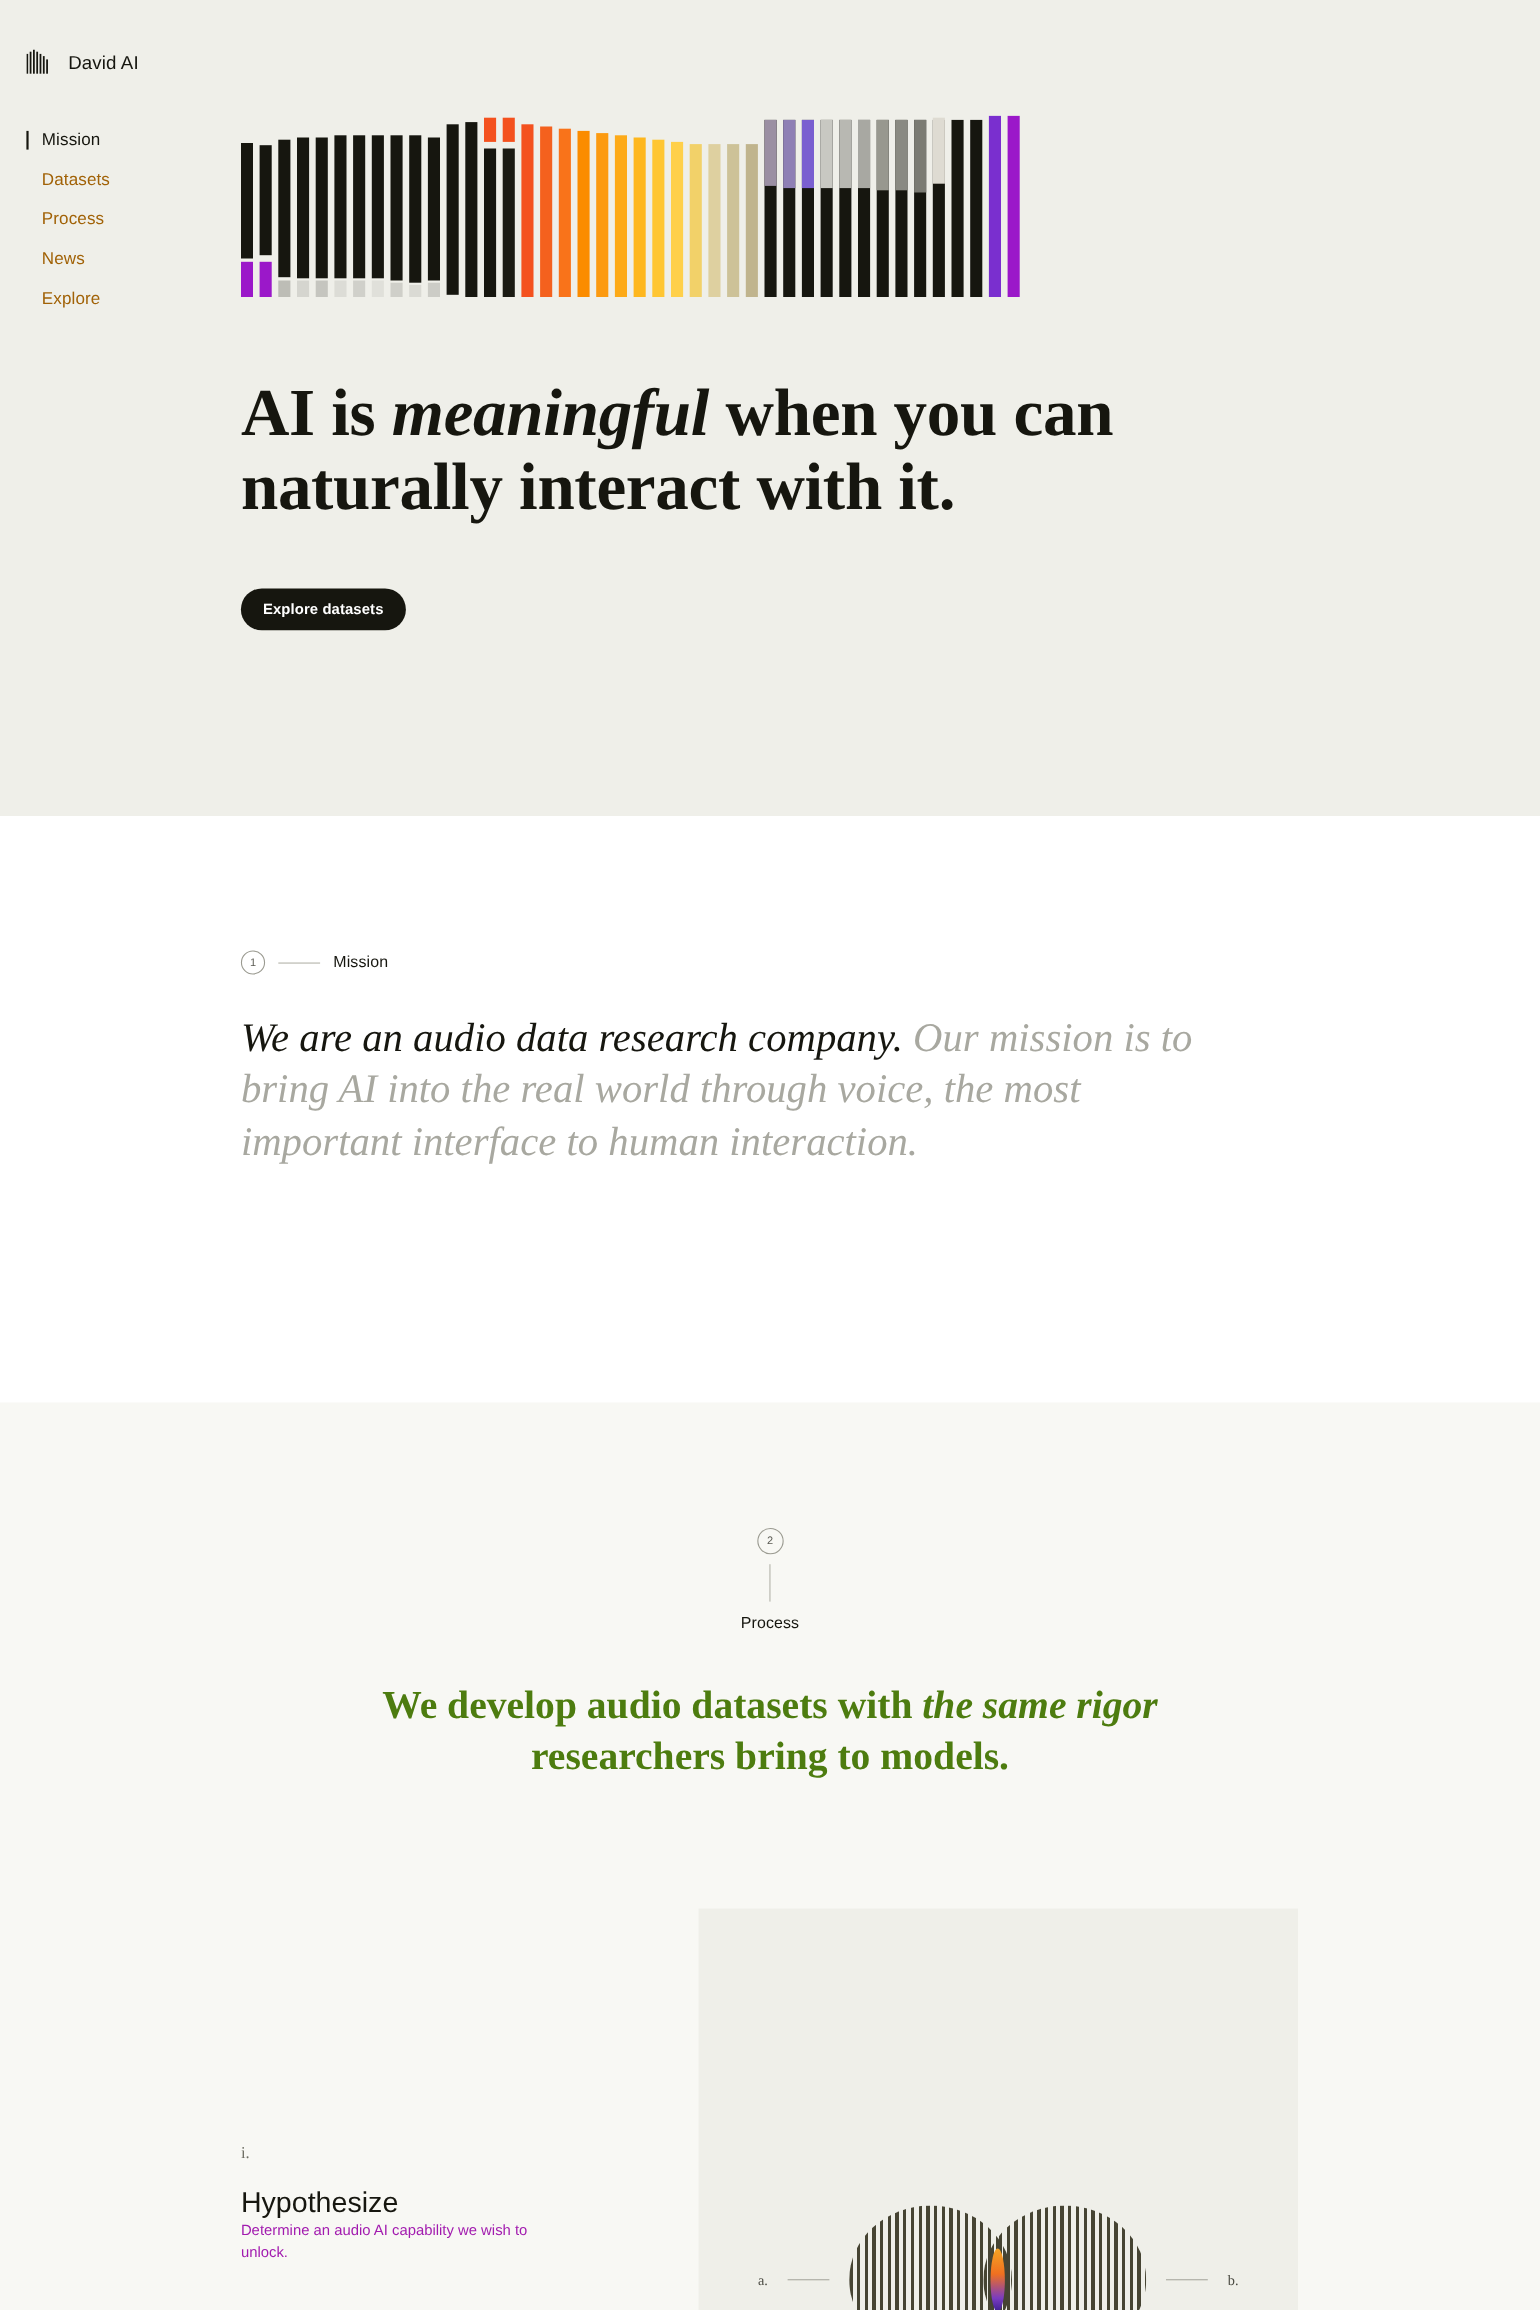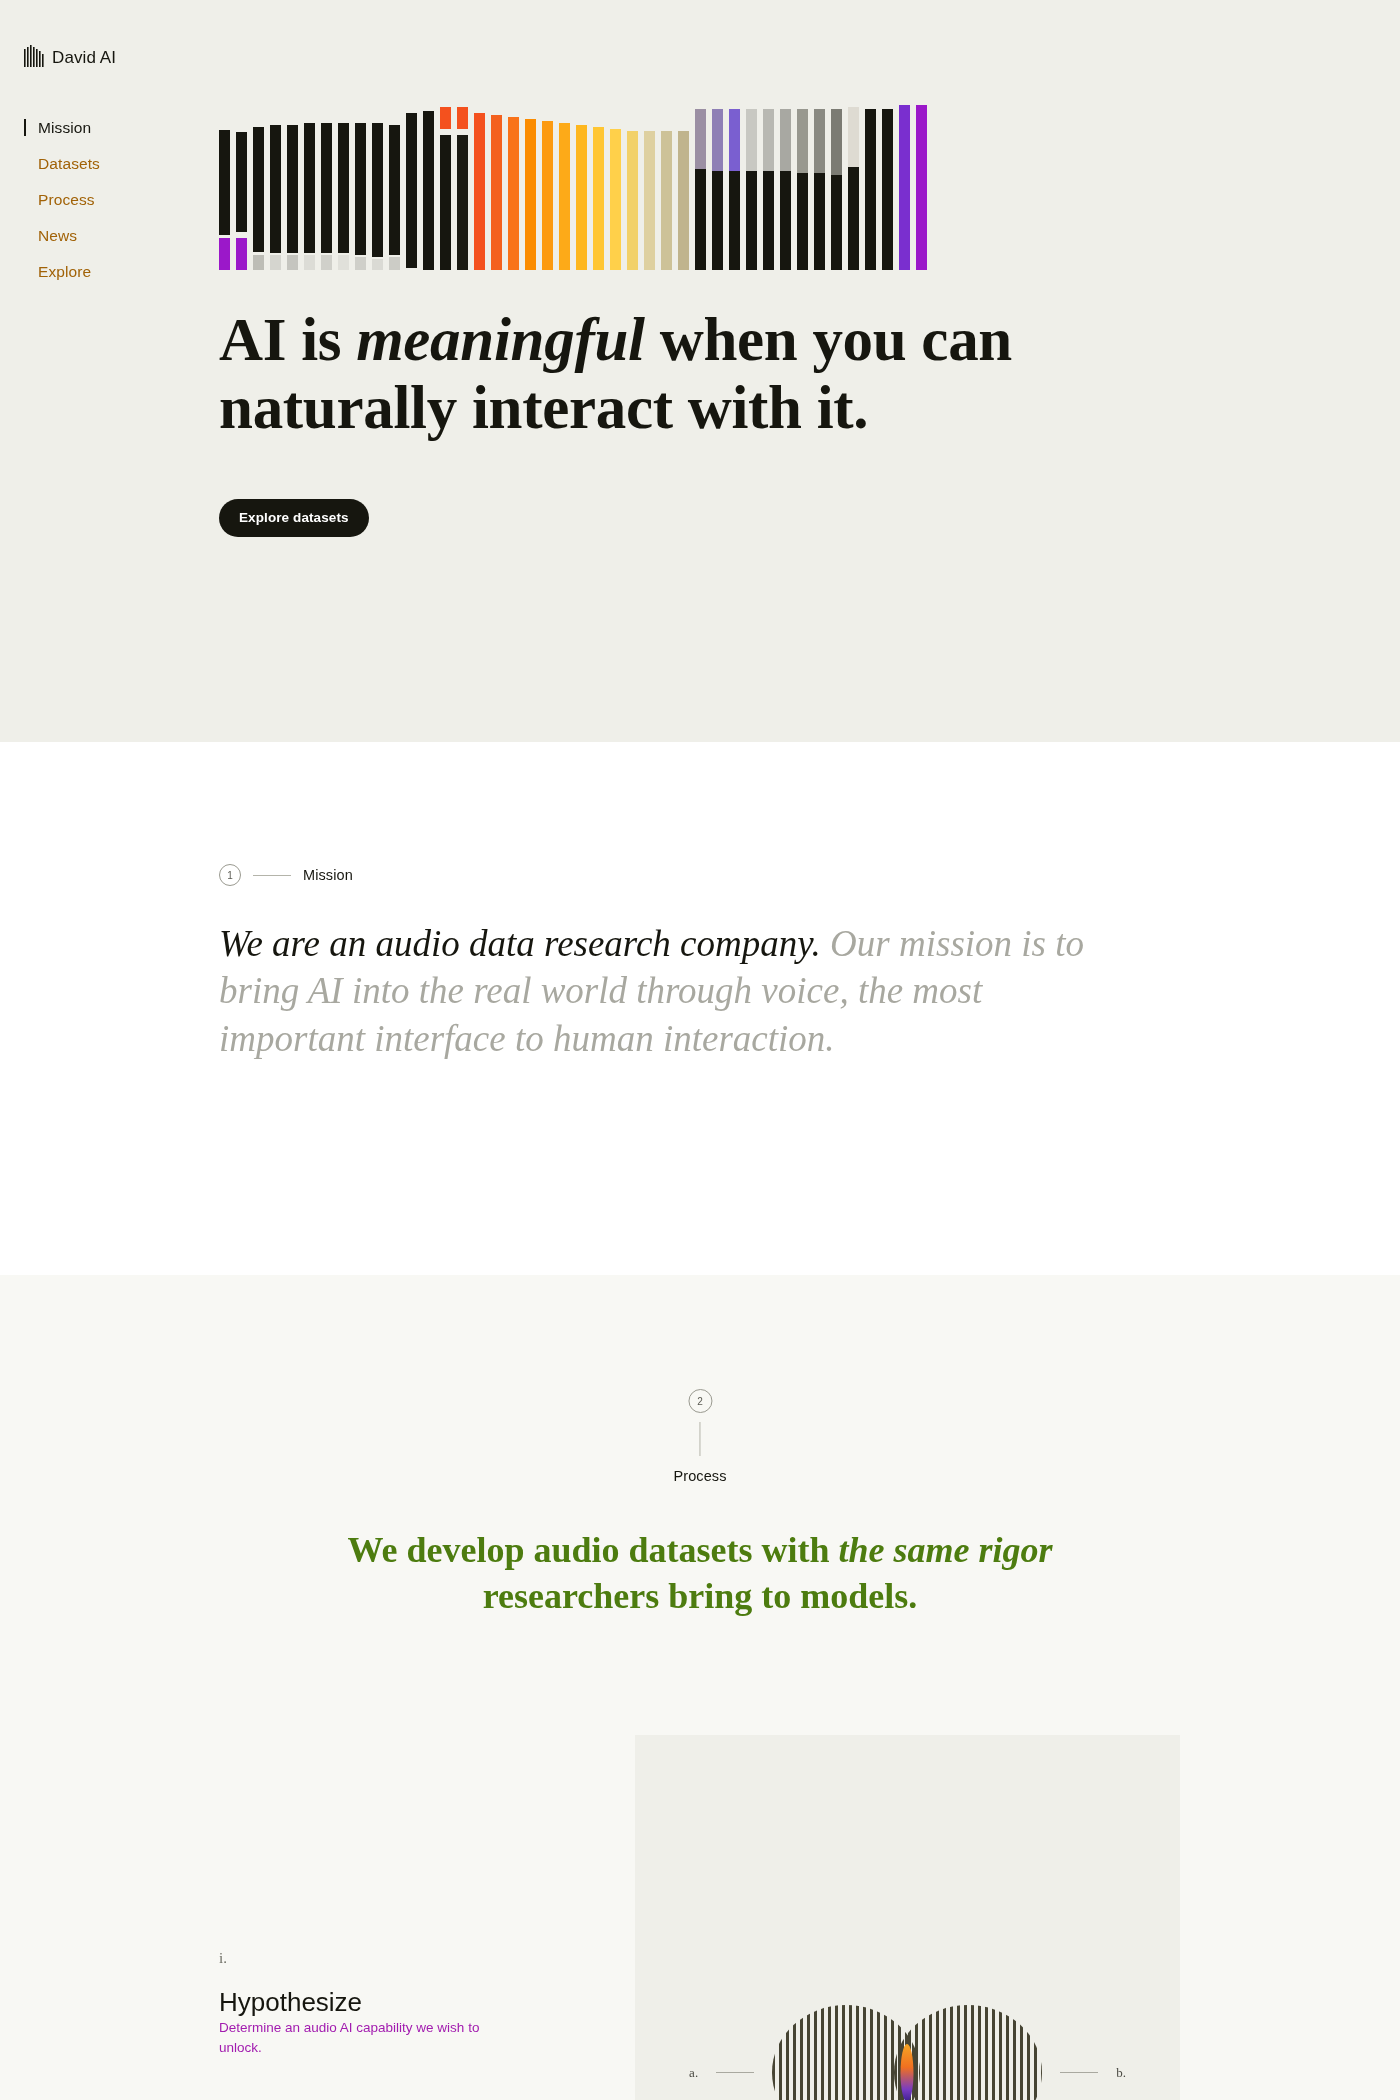--- a/index.html
+++ b/index.html
@@ -16,21 +16,21 @@
   .hero {
     position: relative;
     background: #efefe9;
     height: 742px;
     width: 100%;
   }
 
   .topbar {
     display: flex;
     align-items: center;
-    gap: 6px;
+    gap: 16px;
     padding: 36px 0 0 24px;
     height: 80px;
   }
   .logo-mark {
     width: 22px;
     height: 26px;
     display: block;
   }
   .brand-name {
     font-size: 17px;
@@ -73,21 +73,21 @@
   .bar-graphic {
     display: flex;
     align-items: flex-start;
     height: 165px;
     gap: 0px;
     width: 960px;
     overflow: hidden;
   }
 
   .hero-headline {
-    margin-top: 36px;
+    margin-top: 72px;
     font-family: "Liberation Serif", serif;
     font-size: 61px;
     line-height: 1.12;
     color: #16160f;
     letter-spacing: -0.3px;
     max-width: 940px;
   }
   .hero-headline em { font-style: italic; }
 
   .cta-button {

